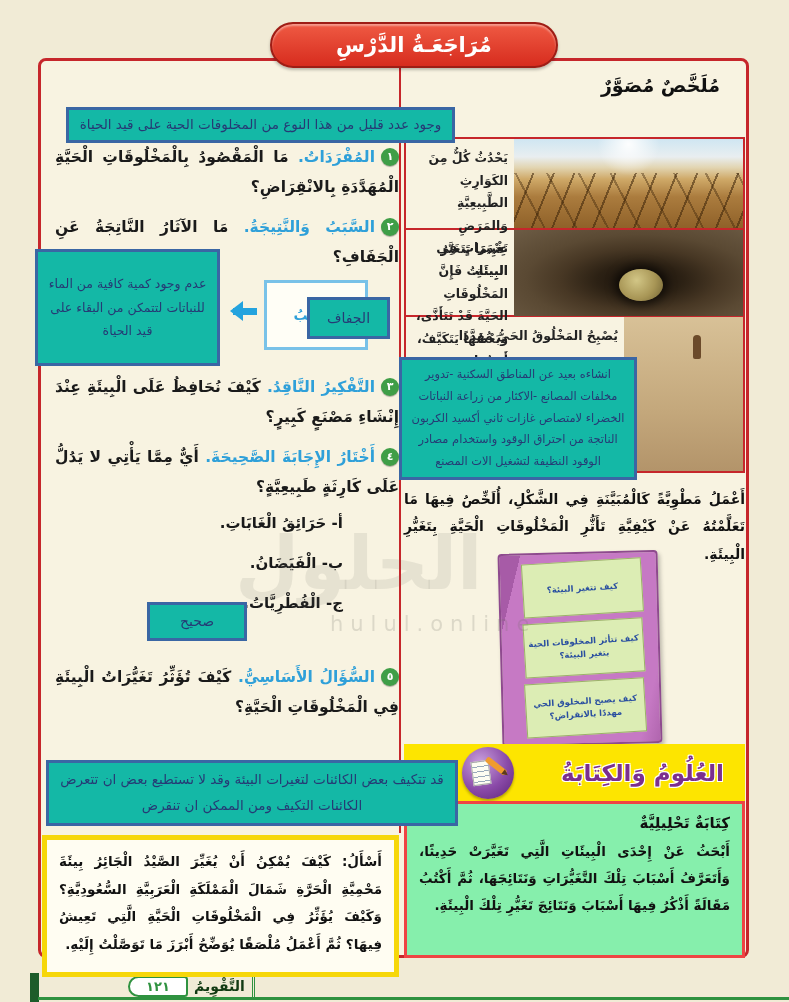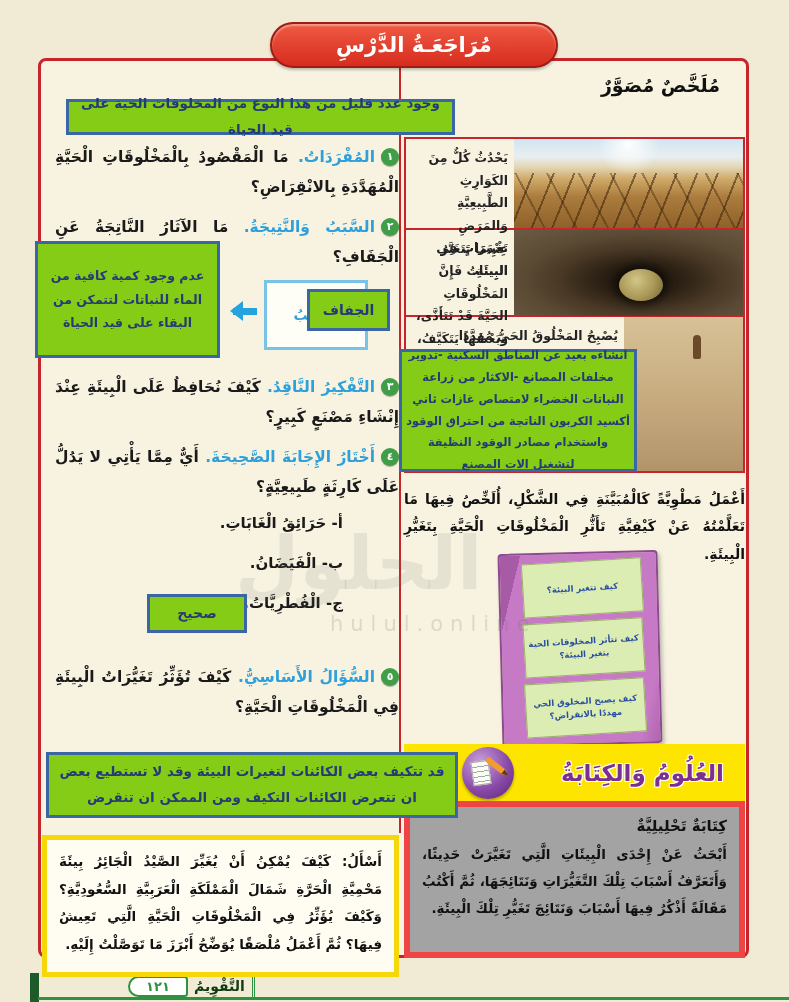--- a/index.html
+++ b/index.html
@@ -34,23 +34,23 @@
       repeating-linear-gradient(112deg, transparent 0 17px, rgba(60,35,8,.55) 17px 19px),
       repeating-linear-gradient(62deg, transparent 0 26px, rgba(60,35,8,.40) 26px 28px); }
   .photo-frog { background:radial-gradient(ellipse at 55% 58%, #17100a 0%, #2c2114 24%, #473724 44%, #5a4933 64%, #6d5c45 100%); }
   .photo-frog::after { content:""; position:absolute; left:46%; top:46%; width:44px; height:32px; border-radius:50%;
       background:radial-gradient(circle at 40% 35%, #d2c686 0%, #a89656 55%, #6f6132 100%);
       box-shadow:0 0 10px 4px rgba(0,0,0,.6); }
   .photo-desert { background:linear-gradient(to bottom,#d8c197 0%,#c4a87c 60%,#b3946a 100%); }
   .photo-desert::after { content:""; position:absolute; left:58%; top:12%; width:8px; height:24px;
       background:#6b4a2a; border-radius:4px 4px 2px 2px; }
 
-  .answer { position:absolute; background:#84cc16; border:3px solid #3a66a4; color:#263a75;
-            font-weight:bold; direction:rtl; text-align:center; z-index:6;
-            display:flex; align-items:center; justify-content:center; line-height:1.9; }
+  .answer { position:absolute; background:#14b8a6; border:3px solid #3a66a4; color:#263a75;
+            font-weight:normal; direction:rtl; text-align:center; z-index:6;
+            display:flex; align-items:center; justify-content:center; line-height:1.9;margin-top:8px; }
 
   .question { position:absolute; left:55px; width:344px; direction:rtl; text-align:justify;
               font-size:15.5px; font-weight:bold; color:#1a1a1a; line-height:1.95; z-index:2; }
   .qnum { display:inline-flex; width:18px; height:18px; border-radius:50%; background:#3f9e47; color:#fff;
           font-size:11px; align-items:center; justify-content:center; margin-left:6px; vertical-align:2px;
           box-shadow:0 1px 1px rgba(0,0,0,.3); }
   .qlabel { color:#2fa0d9; }
   .options { position:absolute; left:55px; top:503px; width:322px; direction:rtl; text-align:right;
              font-size:15px; font-weight:bold; color:#1a1a1a; padding-right:34px; z-index:2; }
   .options div { line-height:40px; }
@@ -80,22 +80,22 @@
   .sw-icon .paper { position:absolute; left:10px; top:14px; width:18px; height:24px; background:#fdfdf2;
              transform:rotate(-8deg); border:1px solid #aaa;
              background-image:repeating-linear-gradient(to bottom, transparent 0 4px, #9ab 4px 5px); }
   .sw-icon .pencil { position:absolute; left:22px; top:16px; width:24px; height:6px; background:#f09c2e;
              transform:rotate(38deg); border-radius:2px; }
   .sw-icon .pencil::after { content:""; position:absolute; right:-6px; top:0; border:3px solid transparent;
              border-left:6px solid #5b3b1c; }
   .sw-title { flex:1; text-align:center; font-size:23px; font-weight:bold; color:#7b2f8e; direction:rtl;
              text-shadow:1px 1px 0 #fff, -1px -1px 0 #fff, 1px -1px 0 #fff, -1px 1px 0 #fff; padding-left:70px;}
 
-  .analysis { position:absolute; left:404px; top:801px; width:341px; height:157px; background:#a3a3a3;
-              border:6px solid #ef4444; padding:10px 12px; direction:rtl; z-index:2; }
+  .analysis { position:absolute; left:404px; top:801px; width:341px; height:157px; background:#86efac;
+              border:3px solid #ef4444; padding:10px 12px; direction:rtl; z-index:2; }
   .analysis h3 { font-size:15px; color:#111; margin-bottom:6px; }
   .analysis p { font-size:13.5px; font-weight:bold; line-height:2.0; text-align:justify; color:#111; }
 
   .ask-box { position:absolute; left:42px; top:835px; width:357px; height:142px; background:#fffdf2;
              border:5px solid #f6d70a; padding:8px 12px; direction:rtl; z-index:3;
              font-size:13.5px; font-weight:bold; line-height:2.05; text-align:justify; color:#111; }
 
   .footer-line { position:absolute; left:38px; top:997px; width:751px; height:3px; background:#2f9240; }
   .footer-bar { position:absolute; left:30px; top:973px; width:9px; height:29px; background:#1d5c2a; }
   .page-badge { position:absolute; left:128px; top:976px; width:60px; height:21px; border:2px solid #2f9240;

